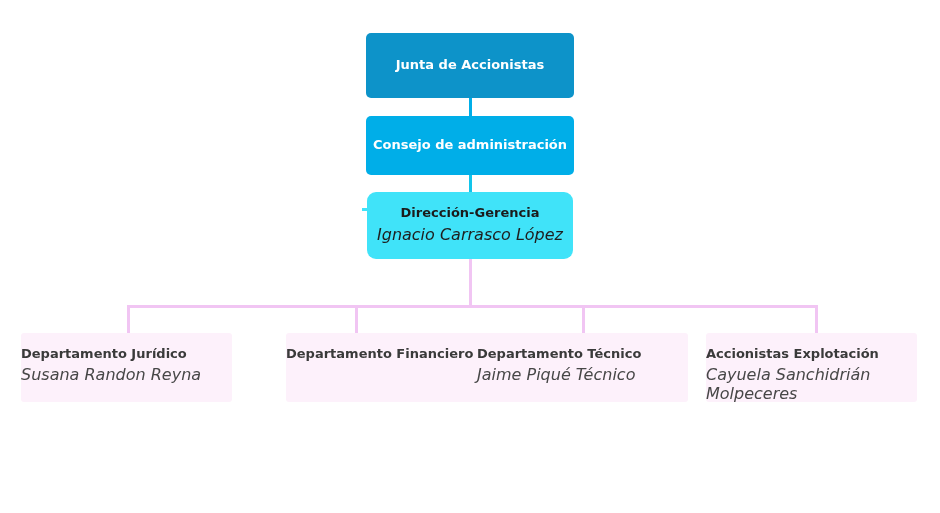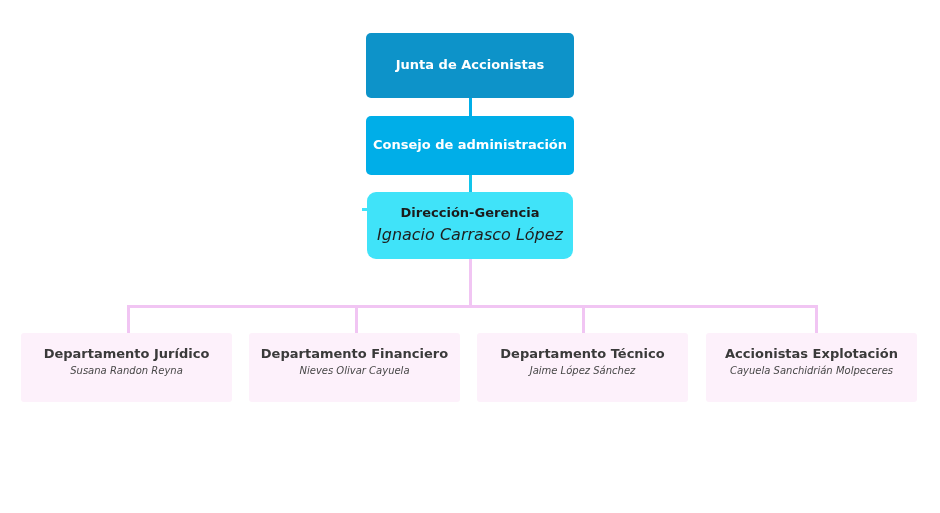--- a/index.html
+++ b/index.html
@@ -46,32 +46,32 @@
   .pos-direccion { left: 367px; top: 192px; width: 206px; height: 67px; }
 
   
   .dept {
     position: absolute;
     top: 333px;
     width: 211px;
     height: 69px;
     box-sizing: border-box;
     border-radius: 3px;
-    text-align: center;
+    text-align: left;
     padding-top: 13px;
   }
   .dept .node-title {
     font-weight: bold;
     font-size: 13px;
     color: #3a3a3a;
     line-height: 1.25;
   }
   .dept .node-person {
     font-style: italic;
-    font-size: 10px;
+    font-size: 16px;
     color: #474747;
     margin-top: 3px;
   }
   .pos-dept1 { left: 21px; }
   .pos-dept2 { left: 249px; }
   .pos-dept3 { left: 477px; }
   .pos-dept4 { left: 706px; }
 
   
   .link { position: absolute; }
@@ -112,28 +112,27 @@
   <div class="node pos-direccion dark-text" style="background-color: rgb(64, 227, 249); border-radius: 9px;">
     <div class="node-title">Dirección-Gerencia</div>
     <div class="node-person">Ignacio Carrasco López</div>
   </div>
 
   <div class="dept pos-dept1" style="background-color: rgb(253, 241, 251);">
     <div class="node-title">Departamento Jurídico</div>
     <div class="node-person">Susana Randon Reyna</div>
   </div>
 
-  <div class="dept pos-dept2" style="background-color: rgb(253, 241, 251);">
+  <div class="dept pos-dept2" style="background-color: rgb(253, 241, 251); margin-left: 37px;">
     <div class="node-title">Departamento Financiero</div>
-    <div class="node-person">Nieves Olivar Cayuela</div>
   </div>
 
   <div class="dept pos-dept3" style="background-color: rgb(253, 241, 251);">
     <div class="node-title">Departamento Técnico</div>
-    <div class="node-person">Jaime López Sánchez</div>
+    <div class="node-person">Jaime Piqué Técnico</div>
   </div>
 
   <div class="dept pos-dept4" style="background-color: rgb(253, 241, 251);">
     <div class="node-title">Accionistas Explotación</div>
     <div class="node-person">Cayuela Sanchidrián Molpeceres</div>
   </div>
 
 </div>
 
 </body></html>

